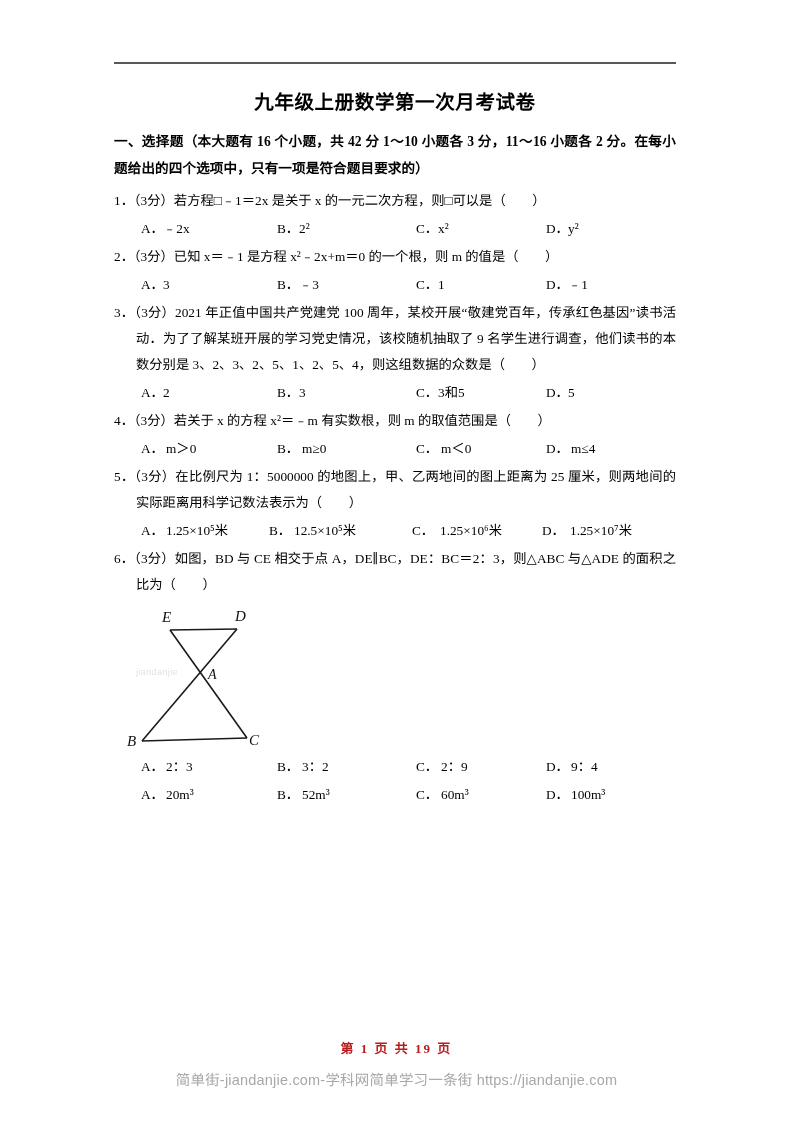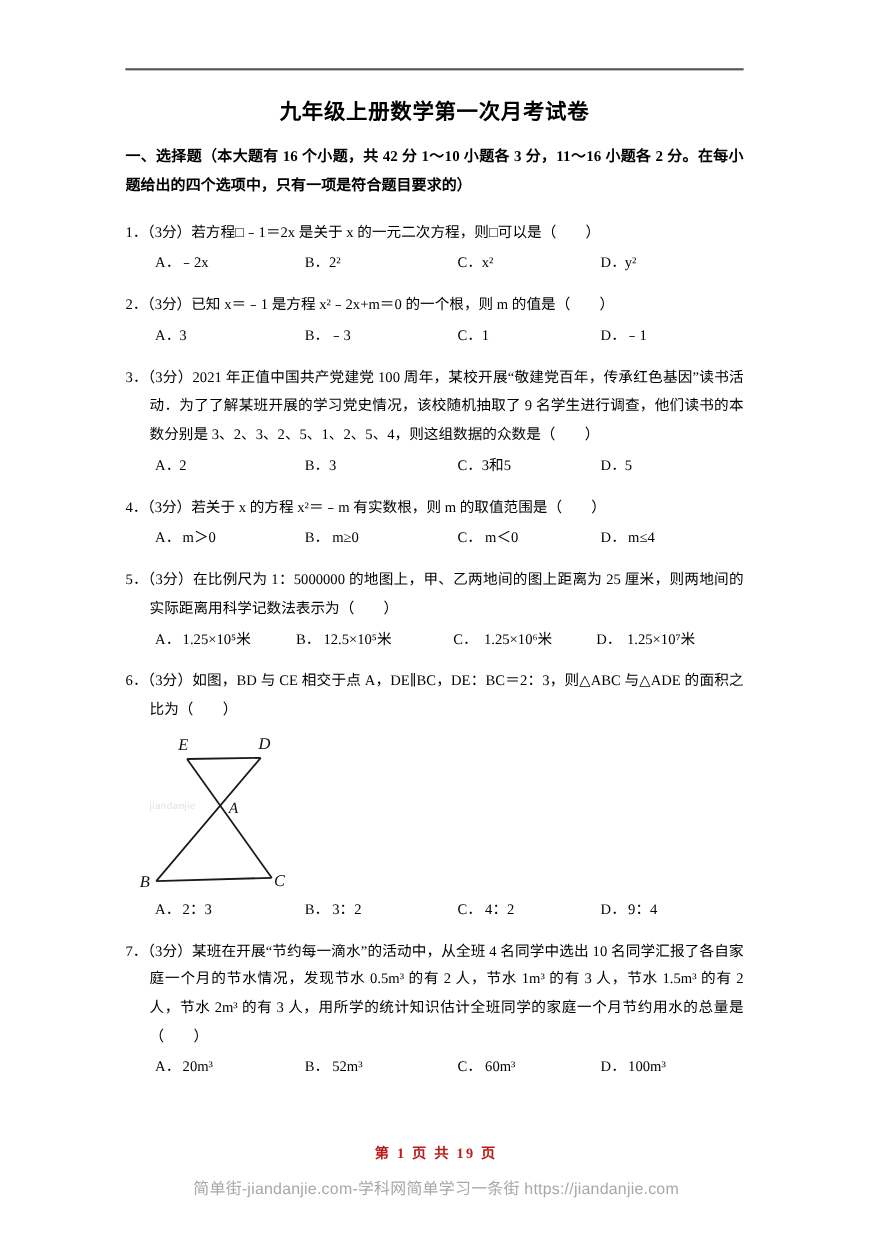--- a/index.html
+++ b/index.html
@@ -45,21 +45,21 @@
   .section-head {
     font-size: 13.6px;
     font-weight: bold;
     line-height: 1.95;
     margin-top: 14px;
     text-align: justify;
     text-justify: inter-ideograph;
     letter-spacing: 0.1px;
   }
   .q {
-    margin-top: 16px;
+    margin-top: 6px;
     font-size: 13.3px;
     line-height: 1.95;
   }
   .q-body {
     text-align: justify;
     text-justify: inter-ideograph;
     text-indent: 0;
     padding-left: 0;
   }
   .q-text {
@@ -243,30 +243,27 @@
           <text x="127" y="143" font-family="Liberation Serif, serif" font-size="15" font-style="italic" fill="#111">C</text>
         </svg>
       </div>
 
       <div class="opts">
         <span class="opt a">A．</span>
         <span class="opt a" style="left:52px">2：3</span>
         <span class="opt b">B．</span>
         <span class="opt b" style="left:188px">3：2</span>
         <span class="opt c">C．</span>
-        <span class="opt c" style="left:327px">4：2</span>
+        <span class="opt c" style="left:327px">2：9</span>
         <span class="opt d">D．</span>
         <span class="opt d" style="left:457px">9：4</span>
       </div>
     </div>
 
     <div class="q">
-      <div class="q-body">
-        <span class="q-text"><span>7</span>．<span>（3分）</span><span>某班在开展“节约每一滴水”的活动中，从全班 4 名同学中选出 10 名同学汇报了各自家庭一个月的节水情况，发现节水 0.5m³ 的有 2 人，节水 1m³ 的有 3 人，节水 1.5m³ 的有 2 人，节水 2m³ 的有 3 人，用所学的统计知识估计全班同学的家庭一个月节约用水的总量是（　　）</span></span>
-      </div>
       <div class="opts">
         <span class="opt a">A．</span>
         <span class="opt a" style="left:52px">20m³</span>
         <span class="opt b">B．</span>
         <span class="opt b" style="left:188px">52m³</span>
         <span class="opt c">C．</span>
         <span class="opt c" style="left:327px">60m³</span>
         <span class="opt d">D．</span>
         <span class="opt d" style="left:457px">100m³</span>
       </div>

